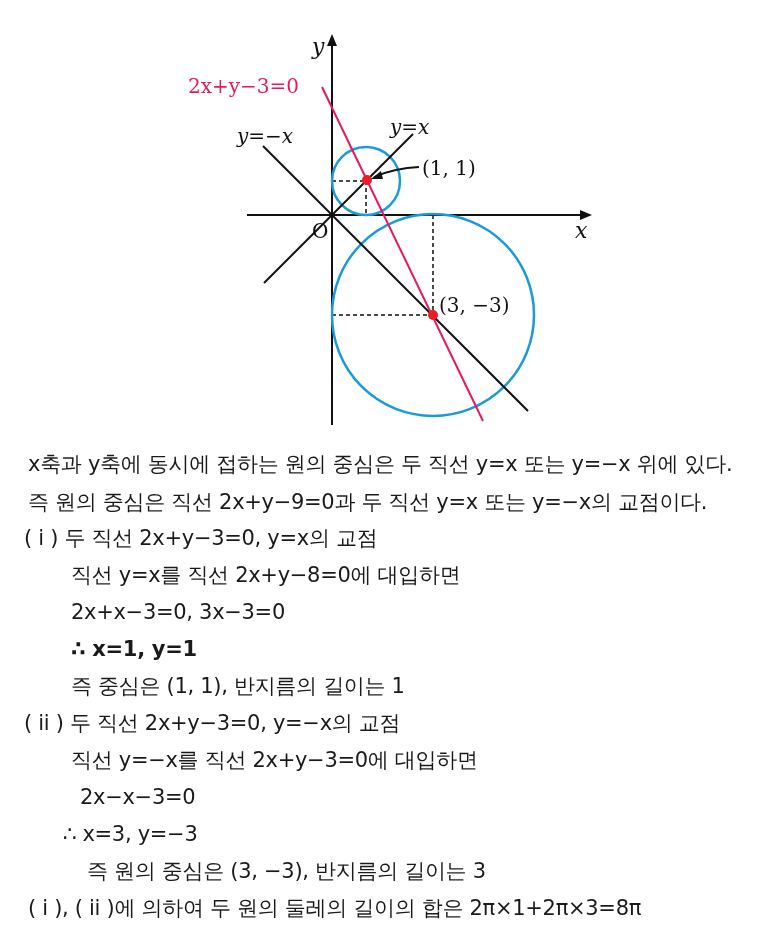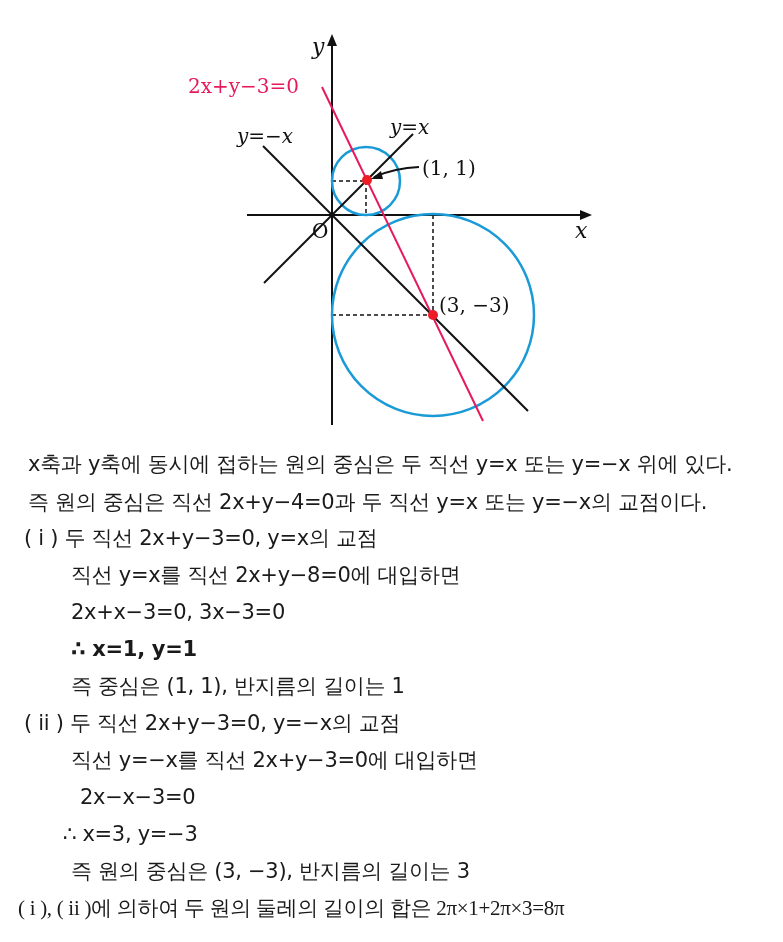--- a/index.html
+++ b/index.html
@@ -45,25 +45,25 @@
   <text class="lbl" x="312" y="238" font-size="20" fill="#111">O</text>
   <text class="lbl" x="188" y="93" font-size="20" fill="#e6195a">2x+y−3=0</text>
   <text class="lbl" x="390" y="134" font-size="20" fill="#111" font-style="italic">y=x</text>
   <text class="lbl" x="237" y="143" font-size="20" fill="#111" font-style="italic">y=−x</text>
   <text class="lbl" x="422" y="175" font-size="20" fill="#111">(1, 1)</text>
   <text class="lbl" x="439" y="312" font-size="20" fill="#111">(3, −3)</text>
 </svg>
 
 <div>
   <div class="line" style="top:452px; left:28px;">x축과 y축에 동시에 접하는 원의 중심은 두 직선 y=x 또는 y=−x 위에 있다.</div>
-  <div class="line" style="top:490px; left:28px;">즉 원의 중심은 직선 2x+y−4=0과 두 직선 y=x 또는 y=−x의 교점이다.</div>
+  <div class="line" style="top:490px; left:28px;">즉 원의 중심은 직선 2x+y−9=0과 두 직선 y=x 또는 y=−x의 교점이다.</div>
   <div class="line" style="top:526px; left:24px;">( i ) 두 직선 2x+y−3=0, y=x의 교점</div>
   <div class="line" style="top:563px; left:71px;">직선 y=x를 직선 2x+y−8=0에 대입하면</div>
   <div class="line" style="top:600px; left:71px;">2x+x−3=0, 3x−3=0</div>
   <div class="line" style="top:637px; left:71px;font-weight:bold;">∴ x=1, y=1</div>
   <div class="line" style="top:674px; left:71px;">즉 중심은 (1, 1), 반지름의 길이는 1</div>
   <div class="line" style="top:711px; left:24px;">( ii ) 두 직선 2x+y−3=0, y=−x의 교점</div>
   <div class="line" style="top:748px; left:71px;">직선 y=−x를 직선 2x+y−3=0에 대입하면</div>
   <div class="line" style="top:785px; left:80px;">2x−x−3=0</div>
   <div class="line" style="top:822px; left:63px;">∴ x=3, y=−3</div>
-  <div class="line" style="top:859px; left:71px;">즉 원의 중심은 (3, −3), 반지름의 길이는 3</div>
-  <div class="line" style="top:896px; left:18px;font-family:Liberation Serif, serif;">( i ), ( ii )에 의하여 두 원의 둘레의 길이의 합은 2π×1+2π×3=8π</div>
+  <div class="line" style="top:859px; left:87px;">즉 원의 중심은 (3, −3), 반지름의 길이는 3</div>
+  <div class="line" style="top:896px; left:28px;">( i ), ( ii )에 의하여 두 원의 둘레의 길이의 합은 2π×1+2π×3=8π</div>
 </div>
 
 </body></html>

